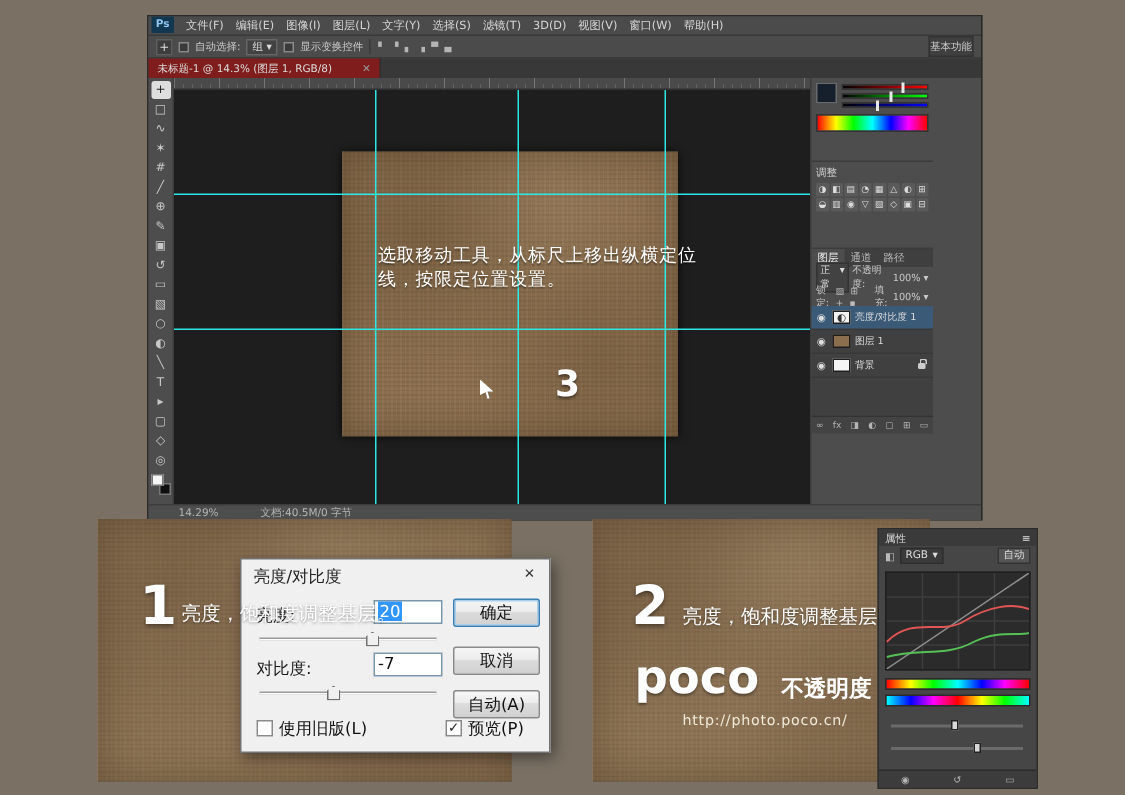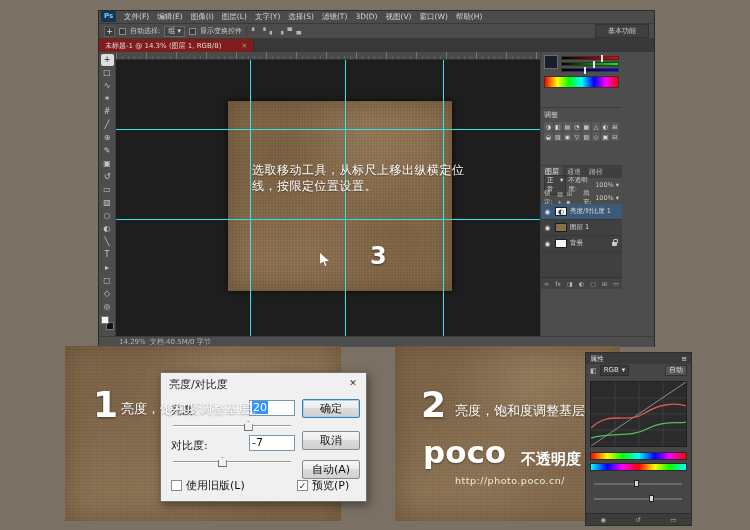--- a/index.html
+++ b/index.html
@@ -21,21 +21,21 @@
   .menu-item { font-size:7.5px; color:#d6d6d6; padding:0 4px; line-height:12px; white-space:nowrap; }
   .options-bar { height:15px; background:#4b4b4b; border-bottom:1px solid #3a3a3a;
     display:flex; align-items:center; gap:4px; padding:0 5px; font-size:7px; color:#c9c9c9; }
   .opt-toolbadge { width:11px; height:11px; background:#3d3d3d; border:1px solid #5e5e5e;
     color:#ddd; font-size:8px; line-height:10px; text-align:center; }
   .opt-check { width:7px; height:7px; background:#3a3a3a; border:1px solid #8a8a8a; }
   .opt-select { background:#424242; border:1px solid #666; padding:0 3px; line-height:9px; color:#ddd; }
   .opt-sep { width:1px; height:10px; background:#3a3a3a; }
   .opt-icons span { font-size:6px; color:#b5b5b5; padding:0 1px; }
   .spacer { flex:1; }
-  .workspace-btn { background:#3f3f3f; border:1px solid #333; padding:1px 12px; color:#ccc; }
+  .workspace-btn { background:#3f3f3f; border:1px solid #333; padding:1px 0; color:#ccc; }
   .tab-bar { height:13px; background:#383838; display:flex; }
   .doc-tab { height:13px; background:#7f1d1d; border-right:1px solid #2e2e2e;
     display:flex; align-items:center; padding:0 6px; gap:20px; font-size:7px; color:#ddd; white-space:nowrap;justify-content:space-between; }
   .tab-close { color:#9a9a9a; font-size:7px; }
   .ps-main { display:flex; height:284px; }
   
   .toolbar { width:17px; background:#4d4d4d; border-right:1px solid #3c3c3c; padding-top:2px; }
   .tool { width:13px; height:12px; margin:0 auto 1px auto; font-size:8px; line-height:12px;
     text-align:center; color:#c7c7c7; }
   .tool--active { background:#dedede; color:#222; border-radius:2px; }
@@ -107,21 +107,21 @@
   .thumb-adj { background:#f2f2f2; color:#333; font-size:7px; line-height:9px; text-align:center; }
   .thumb-brown { background:#8a6e4d; }
   .thumb-white { background:#f5f5f5; }
   .mini-lock { position:relative; width:5px; height:4px; background:#ccc; border-radius:1px; margin-left:auto; margin-right:3px; }
   .mini-lock::before { content:""; position:absolute; top:-3px; left:1px; width:3px; height:3px;
     border:1px solid #ccc; border-bottom:none; border-radius:2px 2px 0 0; }
   .layers-footer { height:12px; background:#434343; border-top:1px solid #333;
     display:flex; align-items:center; justify-content:space-around; font-size:6px; color:#b5b5b5; }
   .dock-filler { flex:1; }
   .status-bar { height:11px; background:#4d4d4d; border-top:1px solid #3c3c3c;
-    display:flex; align-items:center; gap:4px; padding-left:20px; font-size:7px; color:#b5b5b5; }
+    display:flex; align-items:center; gap:28px; padding-left:20px; font-size:7px; color:#b5b5b5; }
   
   .brown-block { position:absolute; background-color:#8d7354;
     background-image:
       radial-gradient(circle at 18% 25%, rgba(55,35,16,.20), transparent 45%),
       radial-gradient(circle at 80% 70%, rgba(55,35,16,.16), transparent 42%),
       radial-gradient(circle at 55% 15%, rgba(255,240,210,.06), transparent 35%),
       repeating-linear-gradient(0deg, rgba(0,0,0,.05) 0 1px, transparent 1px 3px),
       repeating-linear-gradient(90deg, rgba(255,255,255,.04) 0 1px, transparent 1px 3px);
     box-shadow: inset 0 0 30px rgba(40,25,10,.35); }
   #step1-block { left:65px; top:346px; width:276px; height:175px; }

